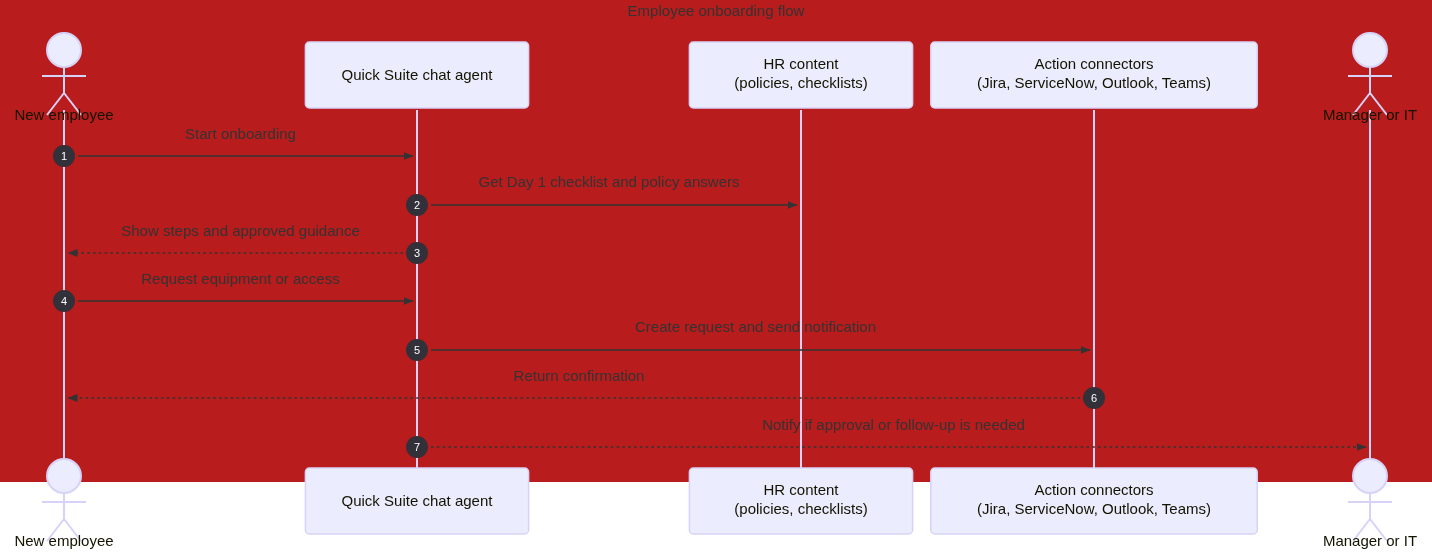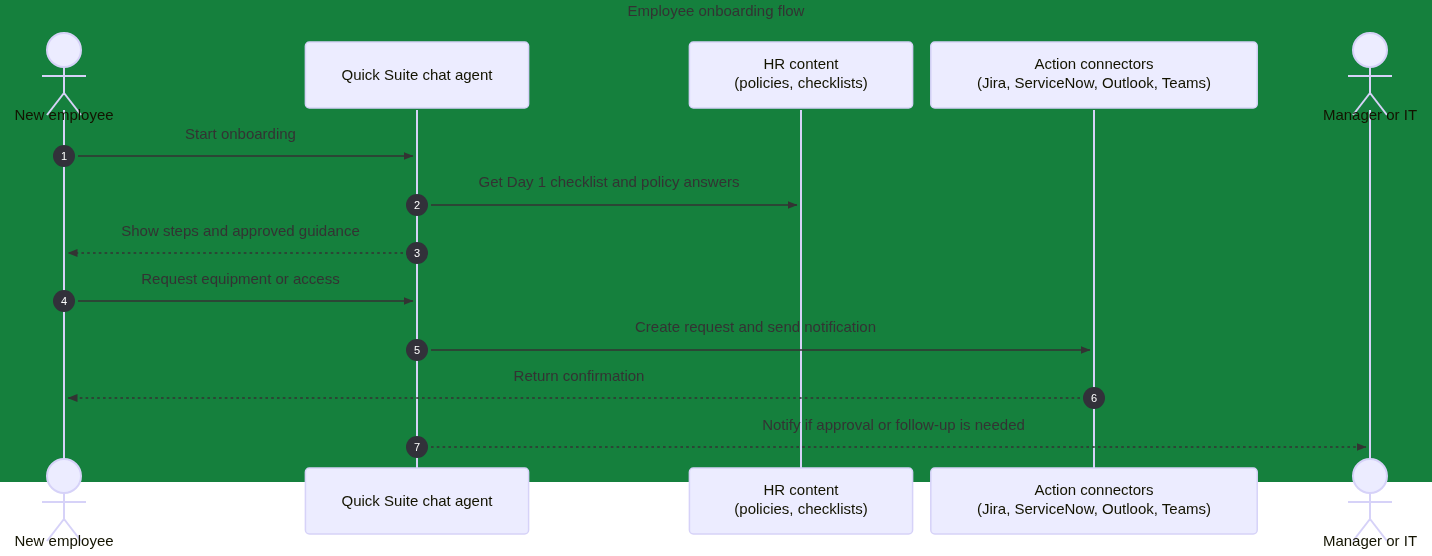--- a/index.html
+++ b/index.html
@@ -10,21 +10,21 @@
   body {
     font-family: "Liberation Sans", sans-serif;
     width: 1432px;
     height: 556px;
     overflow: hidden;
   }
   #diagram-root {
     position: relative;
     width: 1432px;
     height: 482px;
-    background: #15803d;
+    background: #b91c1c;
   }
   svg.seq-canvas {
     display: block;
     width: 1432px;
     height: 556px;
   }
   .diagram-title {
     font-size: 15px;
     fill: #333333;
     text-anchor: middle;

